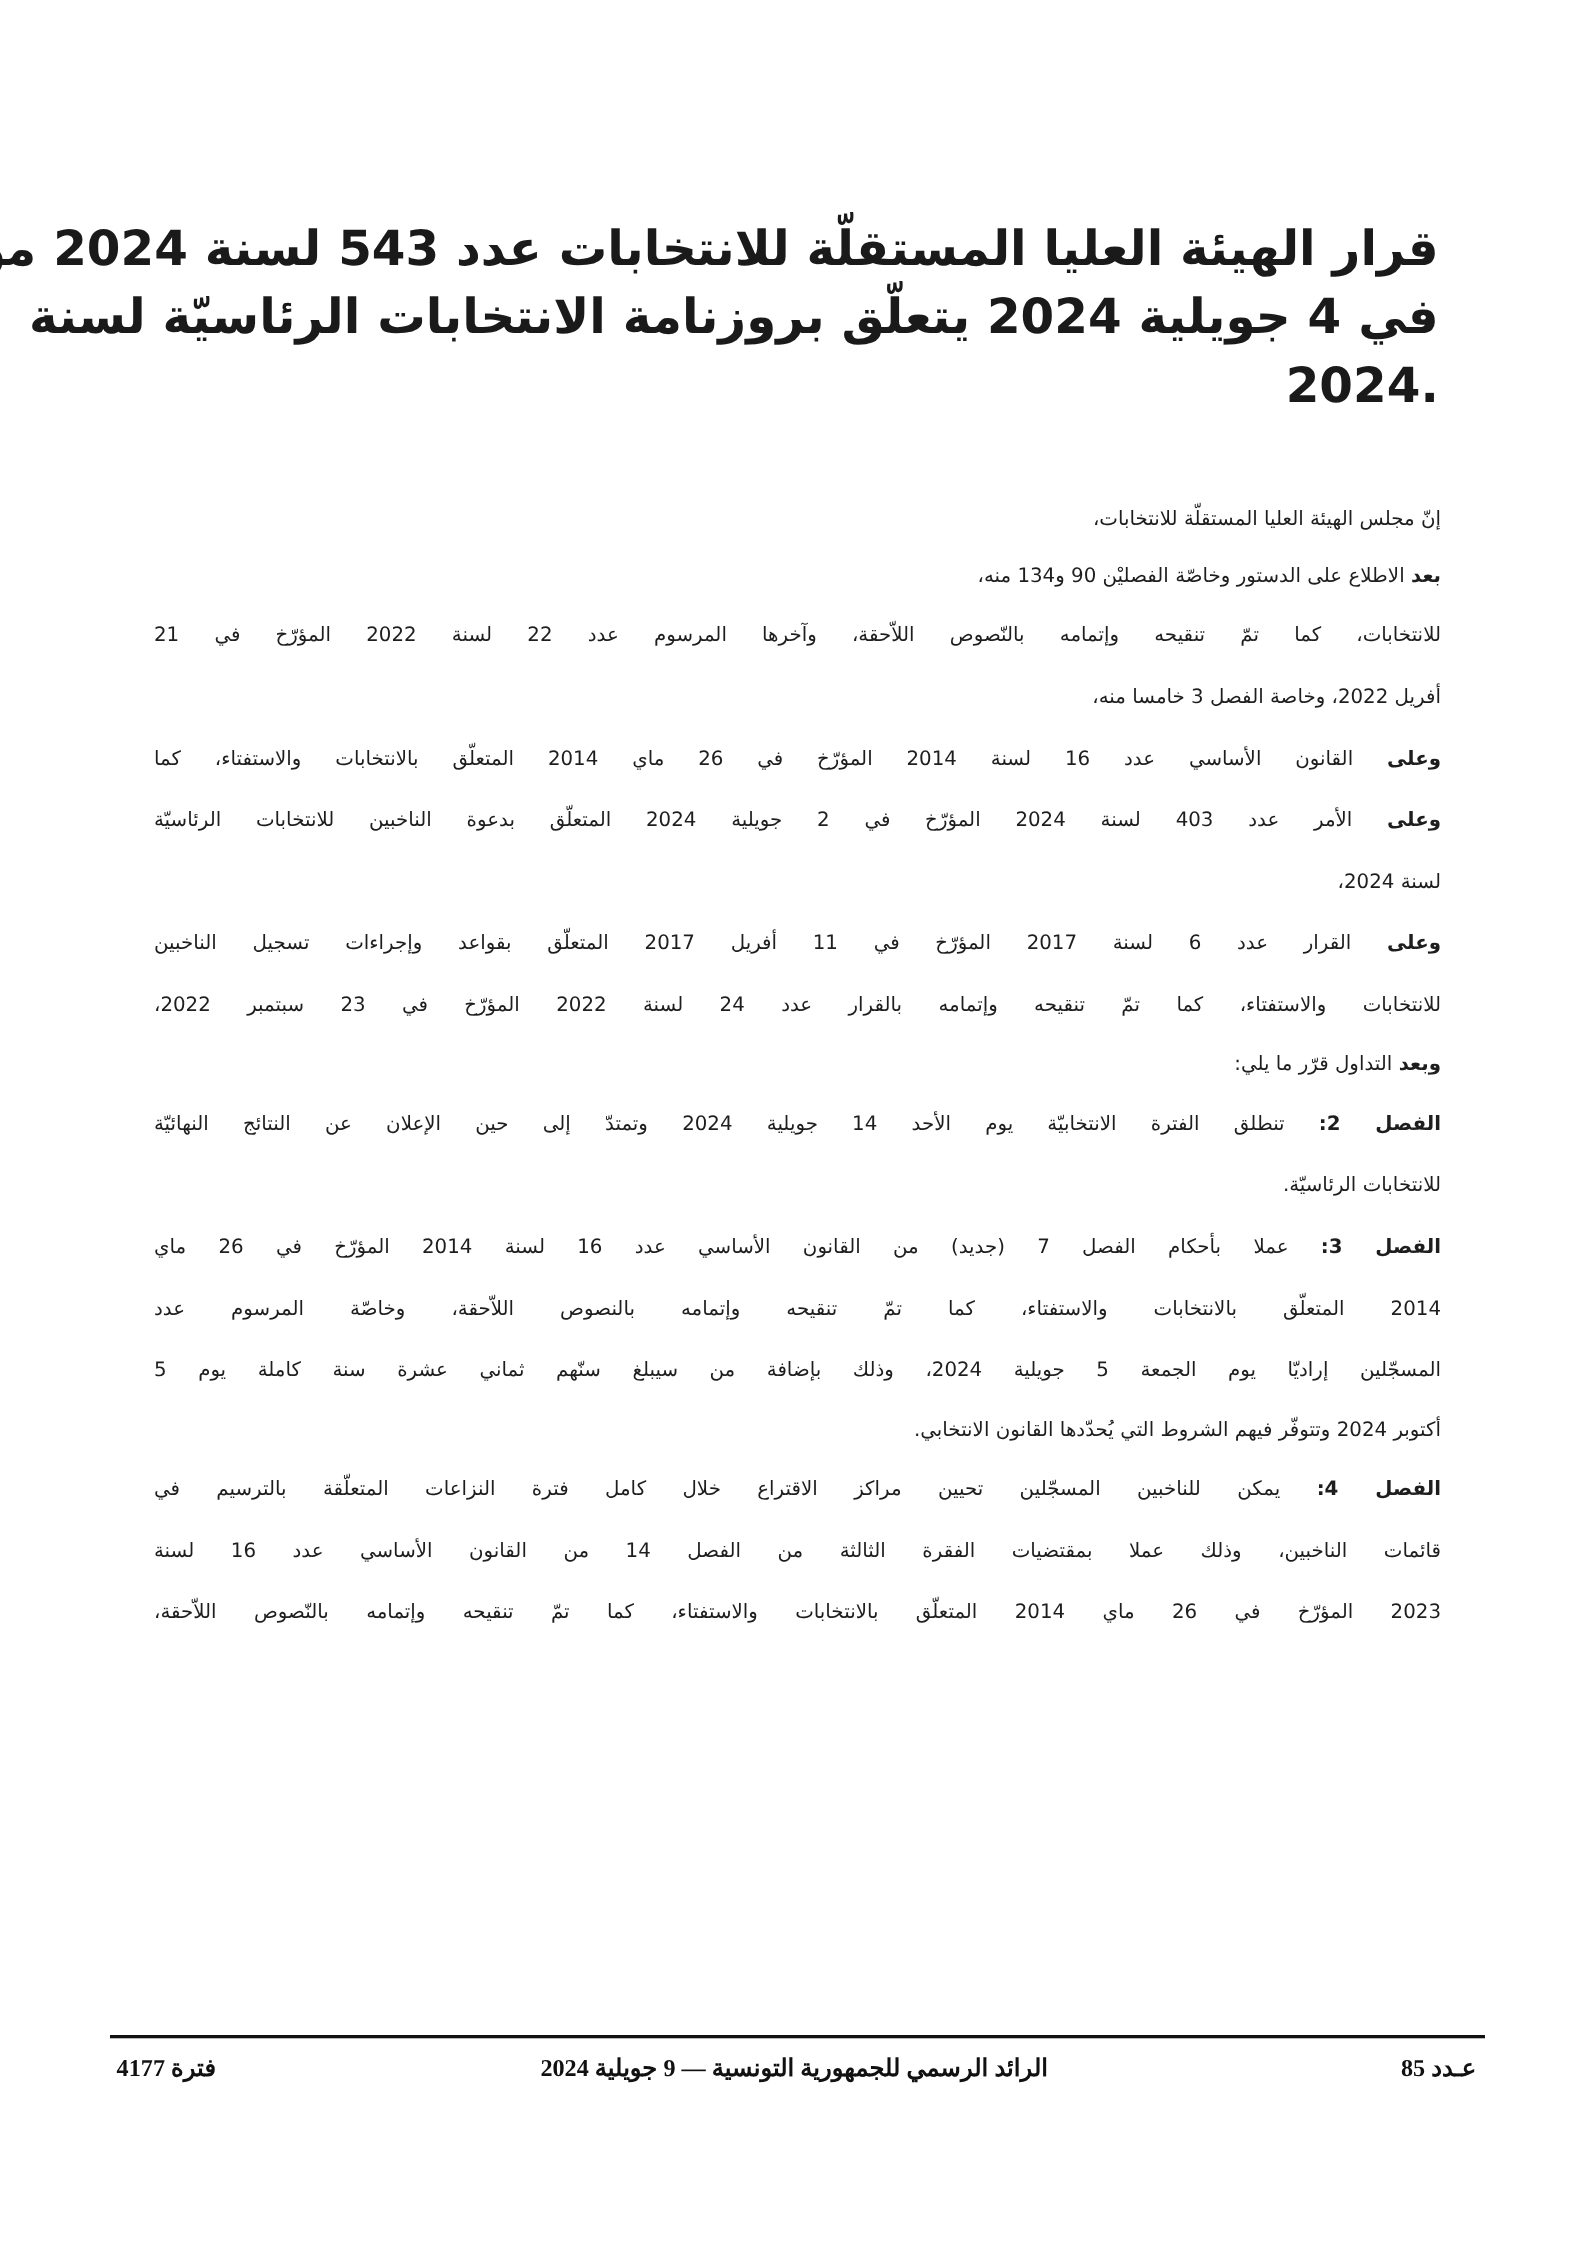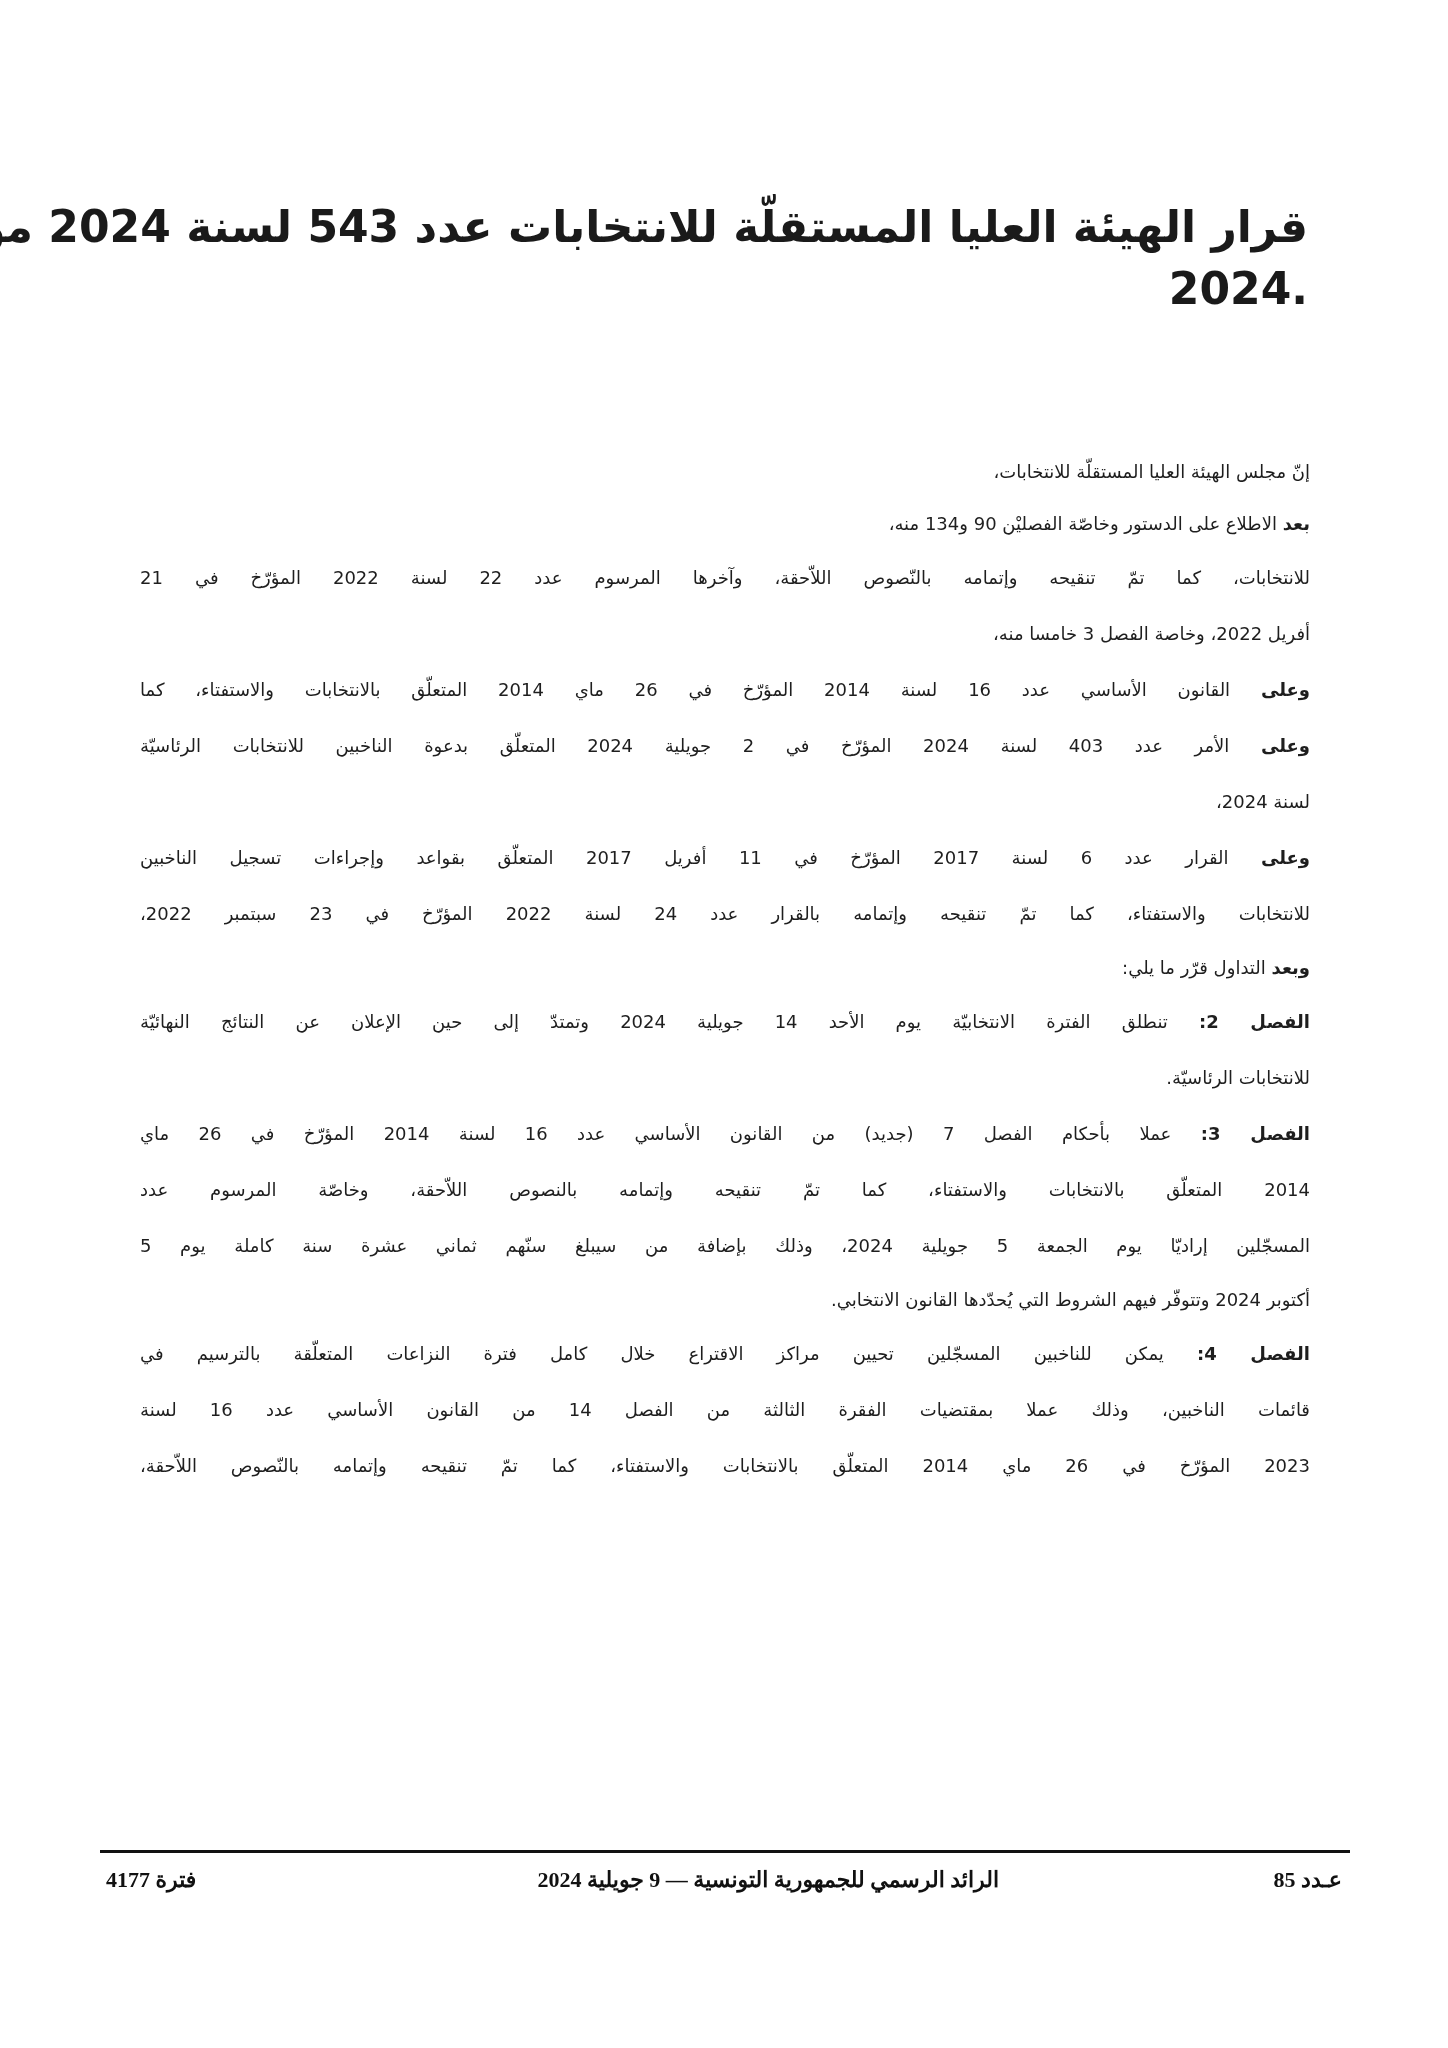--- a/index.html
+++ b/index.html
@@ -95,39 +95,40 @@
       color: #111111;
       direction: rtl;
     }
     .footer-issue {
       position: absolute;
       right: 8px;
       top: 0;
     }
     .footer-center {
       position: absolute;
-      left: 379px;
+      left: 362px;
       width: 520px;
-      text-align: right;
+      text-align: center;
       top: 0;
       font-family: Liberation Serif, serif;
     }
     .footer-page {
       position: absolute;
       left: 6px;
       top: 0;
     }
   </style>
 </head>
 <body>
 
 <div class="page">
 
   <h1 class="title">
     <span class="title-line">قرار الهيئة العليا المستقلّة للانتخابات عدد 543 لسنة 2024 مؤرّخ</span>
+    <span class="title-line">في 4 جويلية 2024 يتعلّق بروزنامة الانتخابات الرئاسيّة لسنة</span>
     <span class="title-line last">.2024</span>
   </h1>
 
   <div class="body">
 
     <div>
       <span class="line short compact">
         <span class="lead"></span><span>إنّ مجلس الهيئة العليا المستقلّة للانتخابات،</span>
       </span>
       <span class="line short compact">

